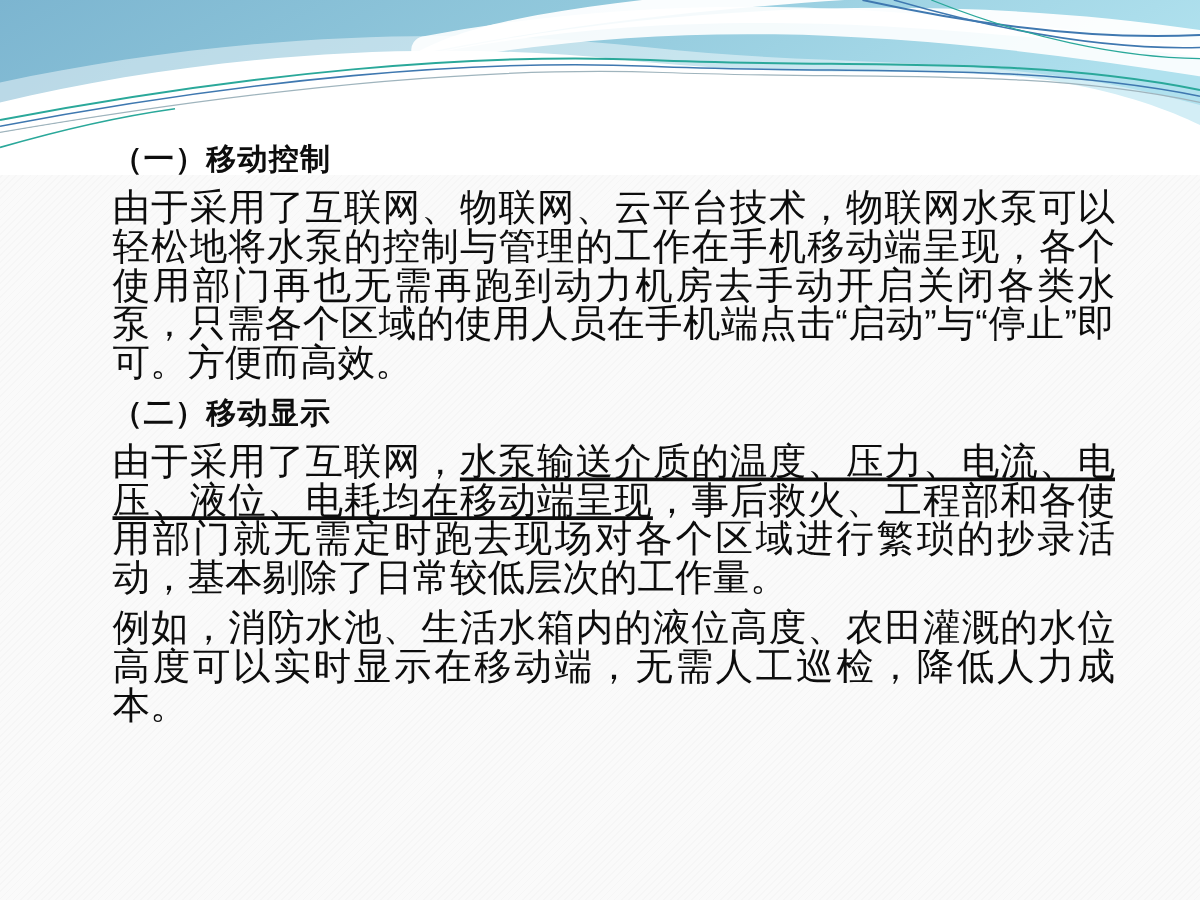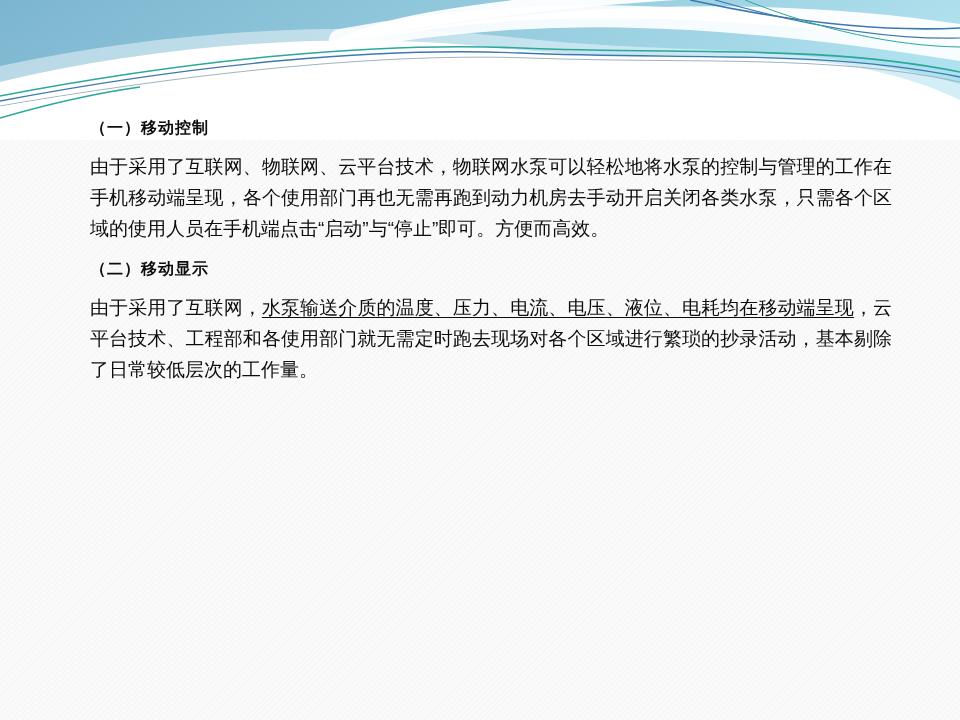--- a/index.html
+++ b/index.html
@@ -20,29 +20,29 @@
   }
   .content {
     position: absolute;
     left: 90px;
     top: 112px;
     width: 802px;
     color: #0d0d0d;
     text-align: justify;
   }
   .content h2 {
-    font-size: 16px;
+    font-size: 24px;
     line-height: 31px;
     font-weight: bold;
     margin: 0 0 8px 0;
     text-align: left;
     letter-spacing: 1px;
   }
   .content p {
-    font-size: 19px;
+    font-size: 30px;
     line-height: 31px;
     margin: 0 0 9px 0;
   }
   .content p u {
     text-decoration: underline;
     text-underline-offset: 3px;
   }
 </style>
 </head>
 <body>
@@ -80,19 +80,20 @@
   </svg>
 
   <div class="content">
 
     <h2>（一）移动控制</h2>
 
     <p>由于采用了互联网、物联网、云平台技术，物联网水泵可以轻松地将水泵的控制与管理的工作在手机移动端呈现，各个使用部门再也无需再跑到动力机房去手动开启关闭各类水泵，只需各个区域的使用人员在手机端点击“启动”与“停止”即可。方便而高效。</p>
 
     <h2>（二）移动显示</h2>
 
-    <p><span>由于采用了互联网，</span><u>水泵输送介质的温度、压力、电流、电压、液位、电耗均在移动端呈现</u><span>，云平台技术、工程部和各使用部门就无需定时跑去现场对各个区域进行繁琐的抄录活动，基本剔除了日常较低层次的工作量。</span></p>
+    <p><span>由于采用了互联网，</span><u>水泵输送介质的温度、压力、电流、电压、液位、电耗均在移动端呈现</u><span>，事后救火、工程部和各使用部门就无需定时跑去现场对各个区域进行繁琐的抄录活动，基本剔除了日常较低层次的工作量。</span></p>
 
+    <p>例如，消防水池、生活水箱内的液位高度、农田灌溉的水位高度可以实时显示在移动端，无需人工巡检，降低人力成本。</p>
 
 
 
   </div>
 </div>
 
 </body></html>

